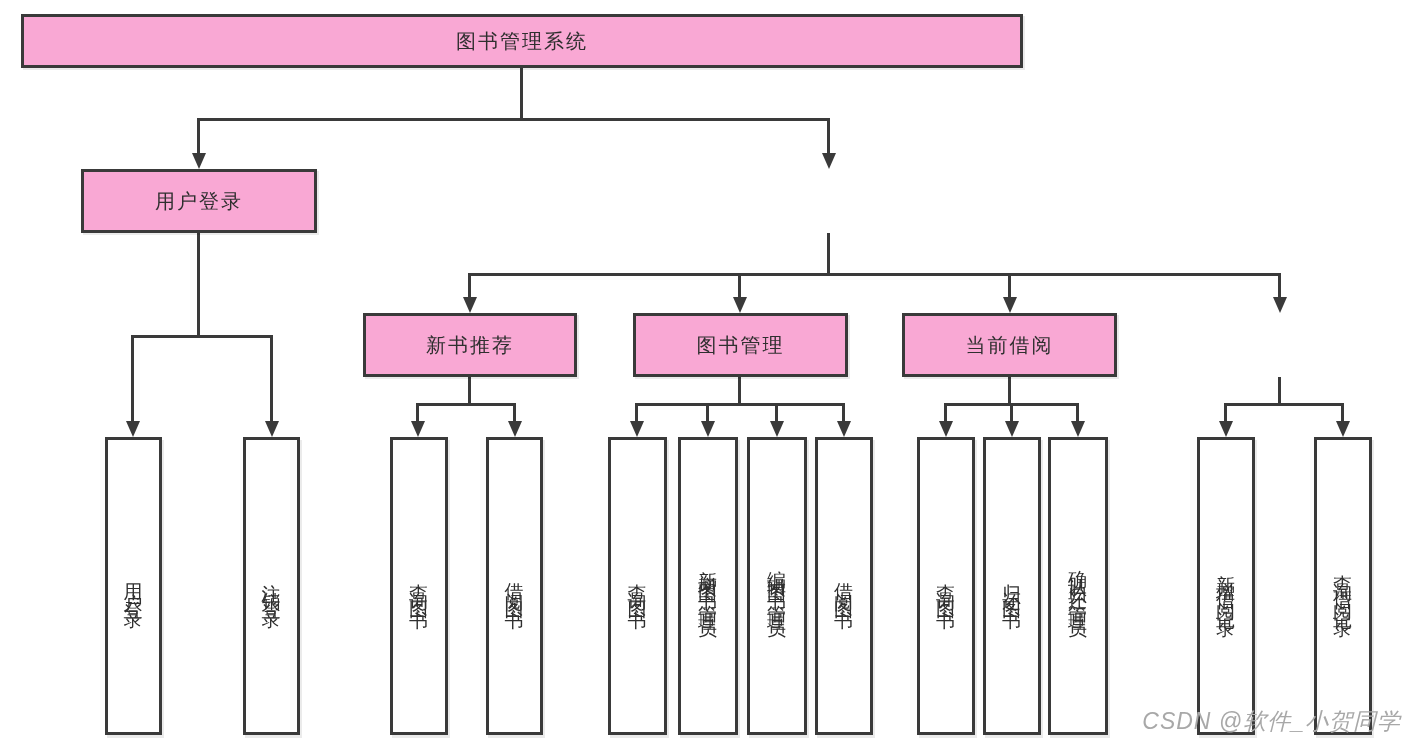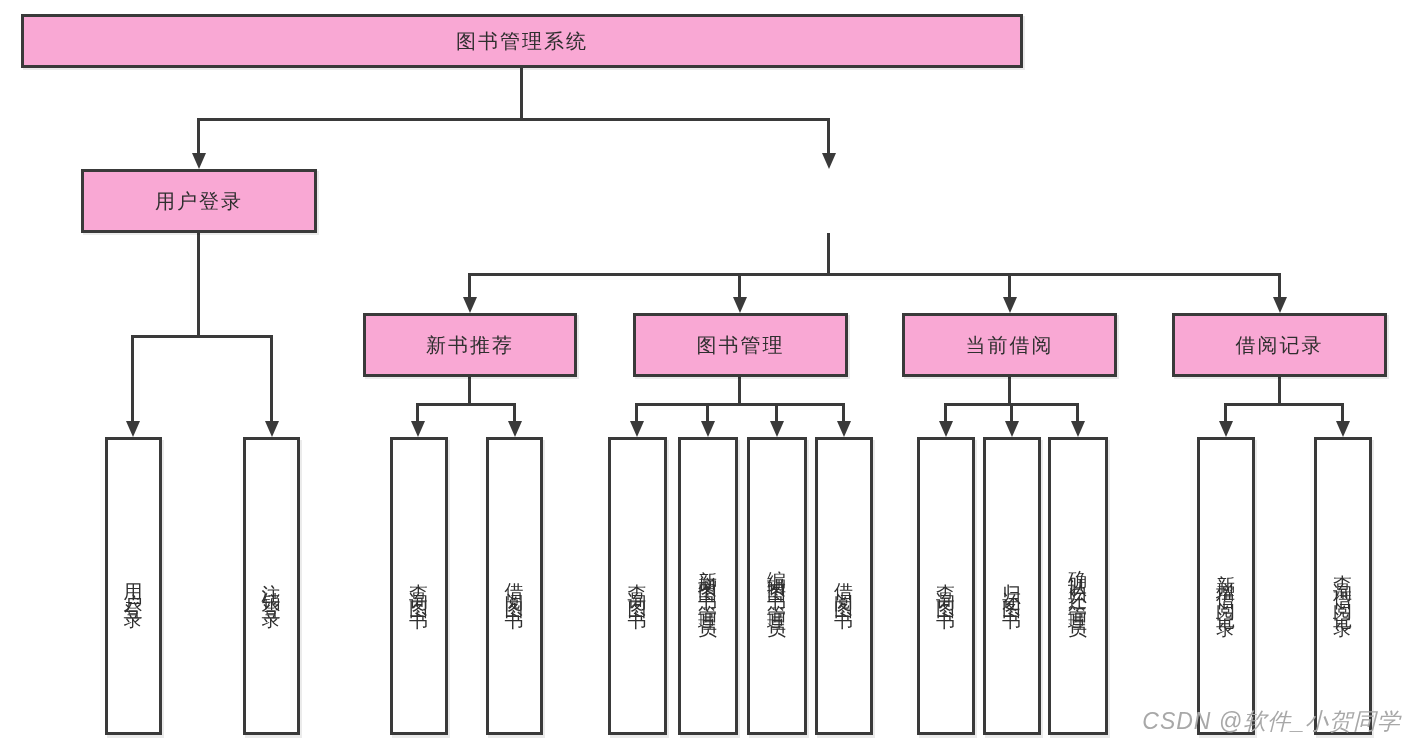--- a/index.html
+++ b/index.html
@@ -139,23 +139,20 @@
 
   <div class="hbox" style="left:363px;top:313px;width:214px;height:64px;font-family:Liberation Serif, serif;">
     <span>新书推荐</span>
   </div>
   <div class="hbox" style="left:633px;top:313px;width:215px;height:64px;">
     <span>图书管理</span>
   </div>
   <div class="hbox" style="left:902px;top:313px;width:215px;height:64px;">
     <span>当前借阅</span>
   </div>
-  <div class="hbox" style="left:1172px;top:313px;width:215px;height:64px;">
-    <span>借阅记录</span>
-  </div>
 
   <div class="vbox" style="left:105px;width:57px;">
     <span class="vtext">用户登录</span>
   </div>
   <div class="vbox" style="left:243px;width:57px;">
     <span class="vtext">注销登录</span>
   </div>
 
   <div class="vbox" style="left:390px;width:58px;">
     <span class="vtext">查询图书</span>

